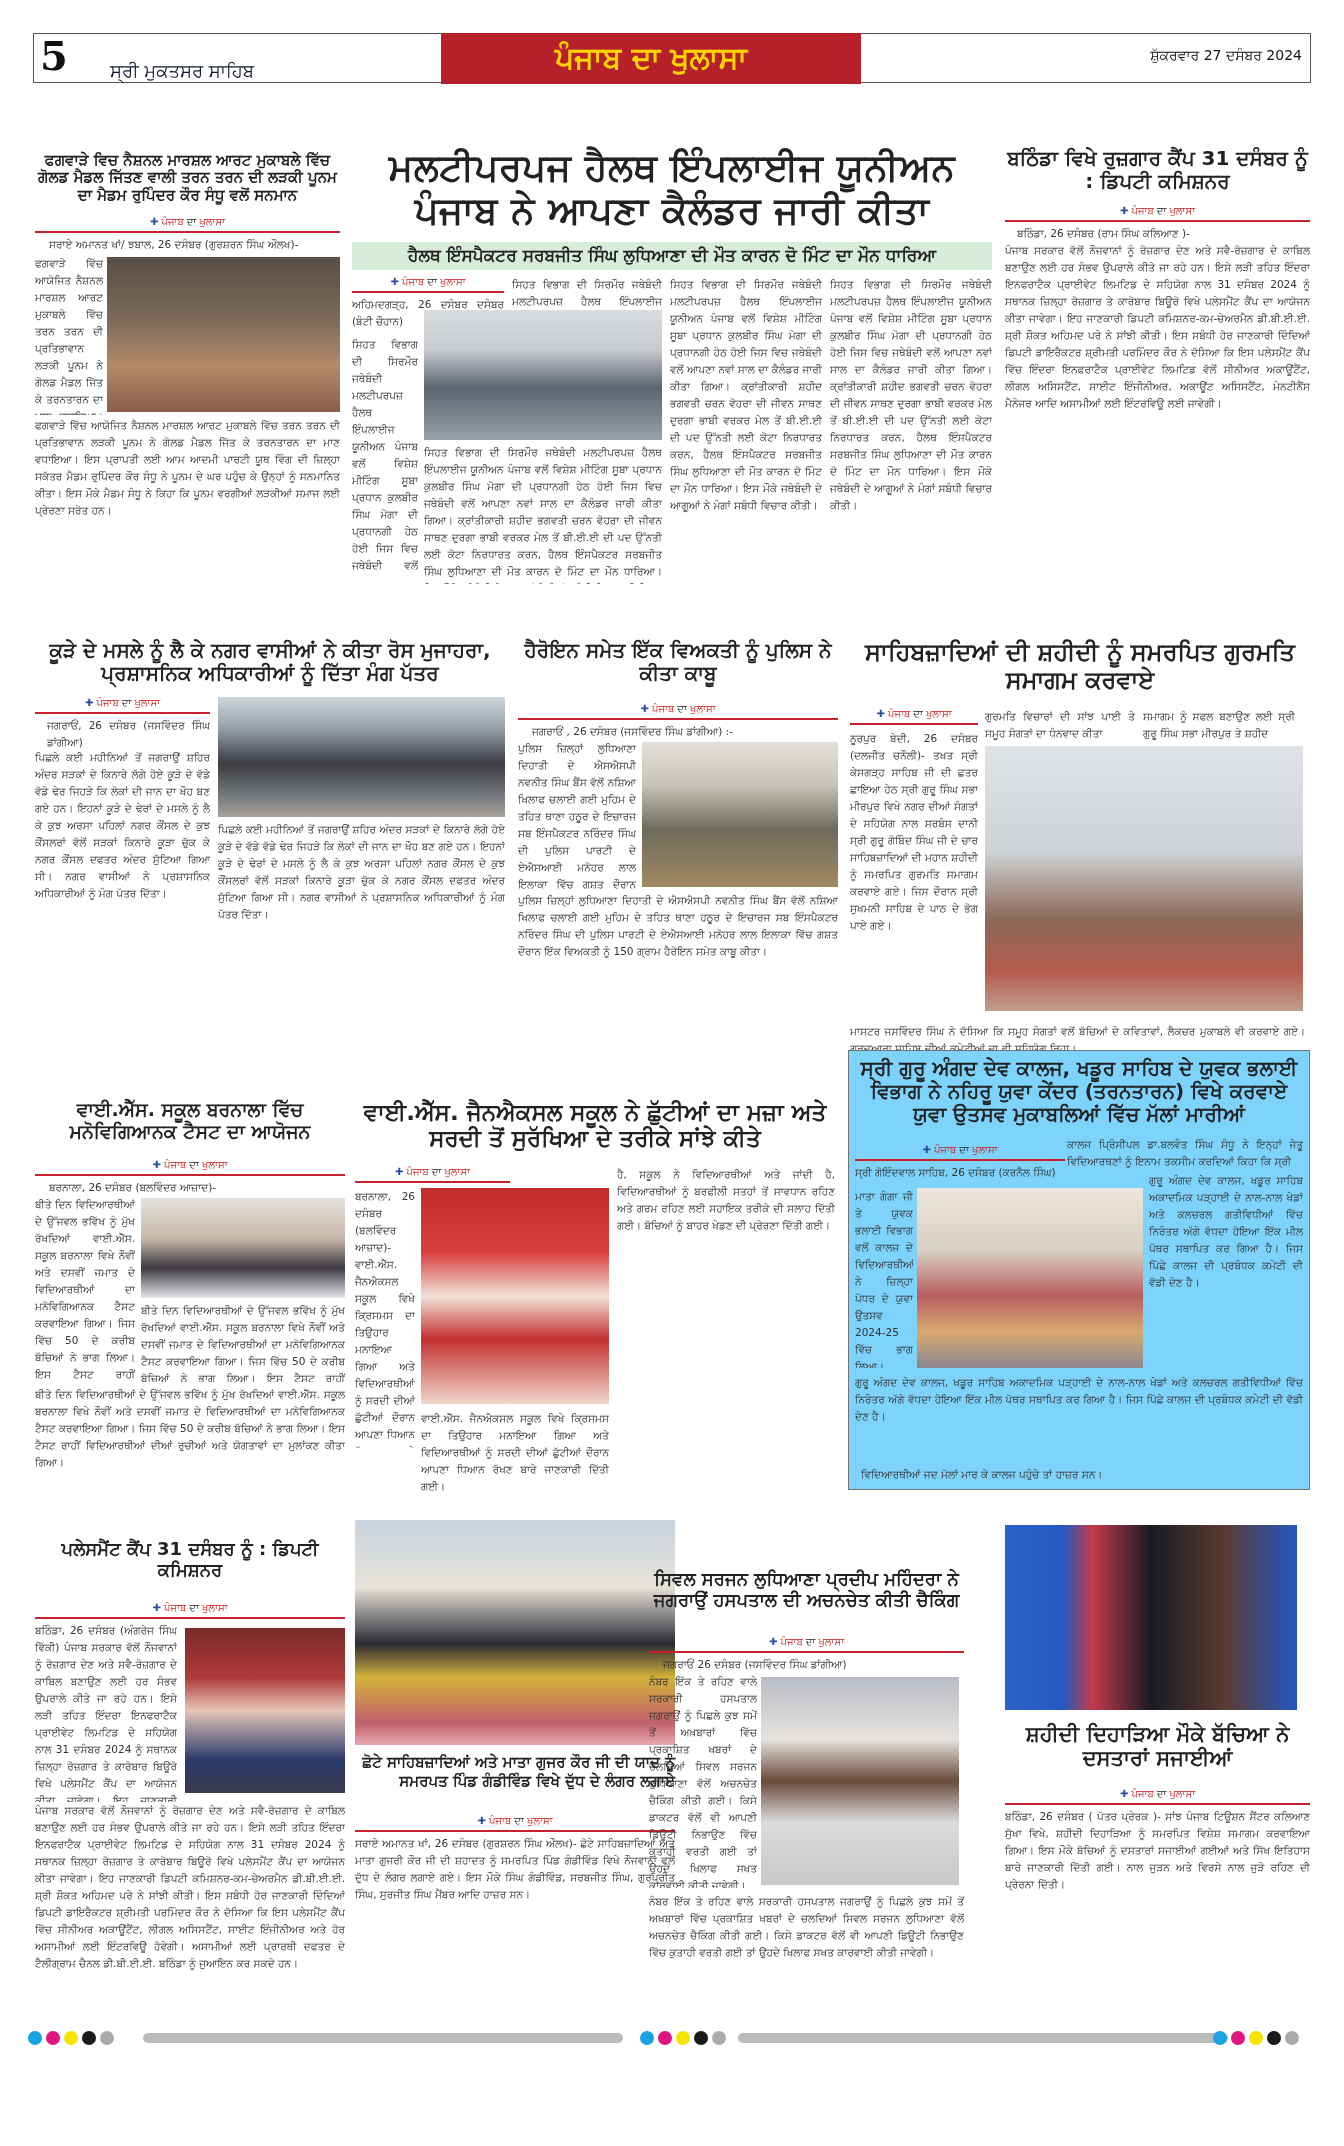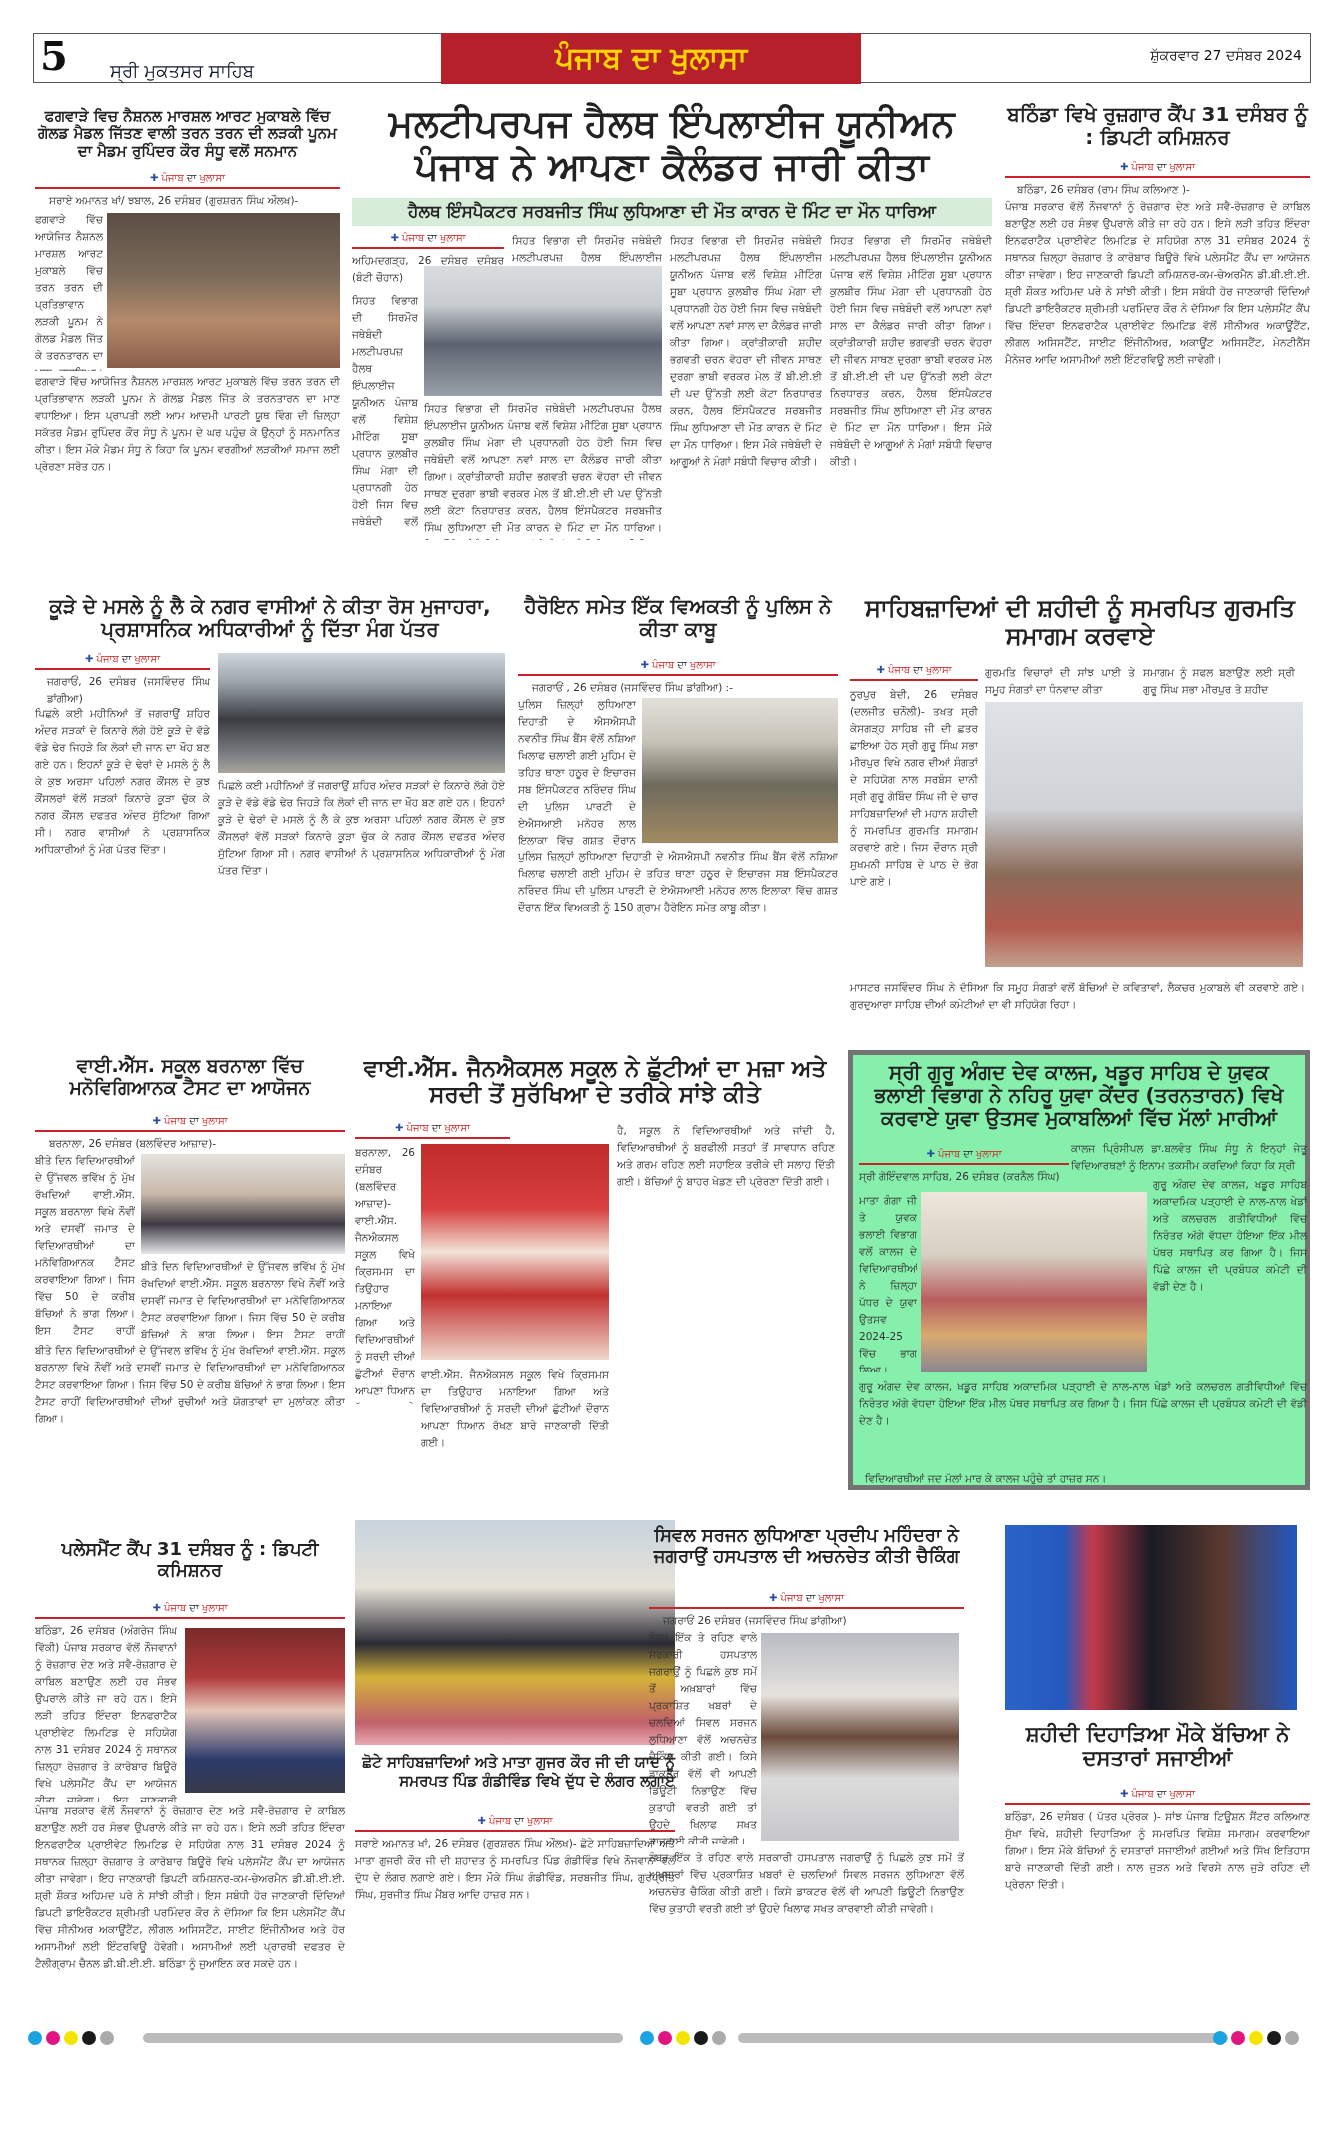--- a/index.html
+++ b/index.html
@@ -6,29 +6,29 @@
 html,body{width:1344px;height:2146px;background:#fff;overflow:hidden;}
 body{font-family:"DejaVu Sans",sans-serif;color:#222;position:relative;}
 .abs{position:absolute;}
 
 .mast{left:33px;top:33px;width:1278px;height:50px;border:1px solid #555;background:#fff;}
 .mast .pg{left:6px;top:-2px;font-family:"DejaVu Serif",serif;font-size:40px;font-weight:bold;color:#111;}
 .mast .city{left:48px;top:26px;font-size:18px;color:#0f172a;margin-left:28px;}
 .mast .brand{left:407px;top:-1px;width:420px;height:51px;background:#b5202a;color:#ffd400;font-size:30px;font-weight:bold;text-align:center;line-height:50px;}
 .mast .date{right:8px;top:13px;font-size:14px;color:#111;}
 
-.hl{font-weight:bold;color:#222;text-align:center;line-height:1.15;}
+.hl{font-weight:bold;color:#222;text-align:center;line-height:1.15;margin-top:44px;}
 .byline{font-size:10px;text-align:center;color:#c22;}
 .byline .d{color:#222;}
 .byline .pl{color:#2a4da0;}
 .rule{height:2px;background:#c8232c;}
 .txt{font-size:10.5px;line-height:17px;color:#333;text-align:justify;overflow:hidden;}
 .photo{background:#888;overflow:hidden;}
 .cap{font-size:15px;font-weight:bold;text-align:right;line-height:1.25;color:#222;}
-.box{background:#86efac;border:5px solid #737373;}
+.box{background:#7dd3fc;border:1px solid #737373;}
 .sub{background:#d7ecd9;}
 .foot-dots span{display:inline-block;width:14px;height:14px;border-radius:50%;margin-right:4px;}
 .foot-bar{background:#bbb;height:10px;border-radius:5px;}
 </style>
 </head>
 <body>
 
 <div class="abs mast">
   <div class="abs pg">5</div>
   <div class="abs city">ਸ੍ਰੀ ਮੁਕਤਸਰ ਸਾਹਿਬ</div>

